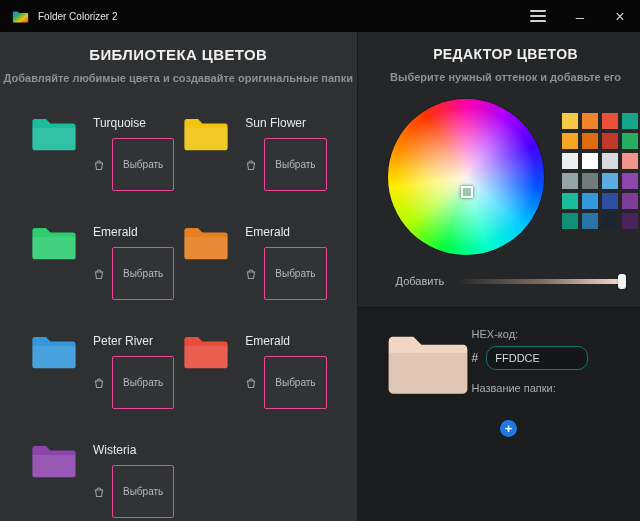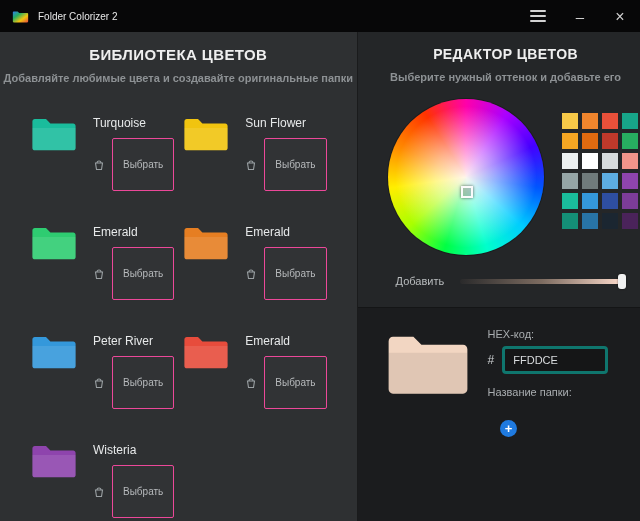--- a/index.html
+++ b/index.html
@@ -55,27 +55,27 @@
 
   .brightness-row{margin:20px 30px 0 38px;display:flex;align-items:center;}
   .brightness-label{color:#b9bcbe;font-size:11px;}
   .slider{flex:1;margin-left:16px;height:5px;border-radius:3px;position:relative;cursor:pointer;
     background:linear-gradient(90deg,#2a2a2b,#7d6c61,#ffddce);}
   .slider-handle{position:absolute;right:-2px;top:-5px;width:8px;height:15px;border-radius:3px;
     background:#f1f1f1;box-shadow:0 0 2px rgba(0,0,0,.6);cursor:grab;}
 
   .editor-bottom{flex:1;margin-top:20px;background:#1b1c1e;border-top:1px solid #141516;
     padding:20px 20px 12px 26px;box-sizing:border-box;display:flex;flex-direction:column;}
-  .preview-area{display:flex;gap:16px;}
+  .preview-area{display:flex;}
   .fields{flex:1;font-size:11px;color:#a9adb0;}
   .field-label{display:block;}
   .hex-row{margin:6px 0 12px;display:flex;align-items:center;gap:8px;}
   .hash{color:#cfd2d4;font-size:12px;}
-  .hex-input{width:84px;background:#151617;border:3px solid #0f766e;color:#d9dcde;padding:5px 8px;
-    font-size:11px;border-radius:4px;font-family:inherit;}
+  .hex-input{width:84px;background:#151617;border:1px solid #0f766e;color:#d9dcde;padding:5px 8px;
+    font-size:11px;border-radius:10px;font-family:inherit;}
   .name-input{width:124px;margin-top:6px;background:#151617;border:1px solid #0e0f10;color:#d9dcde;
     padding:5px 8px;font-size:11px;border-radius:2px;font-family:inherit;}
   .add-row{margin-top:22px;display:flex;justify-content:center;align-items:center;gap:9px;
     color:#d7dadc;font-size:12px;cursor:pointer;}
   .plus-circle{width:17px;height:17px;border-radius:50%;background:#1f7ae0;color:#fff;font-size:13px;
     line-height:17px;text-align:center;font-weight:bold;}
 </style>
 </head>
 <body>
 

